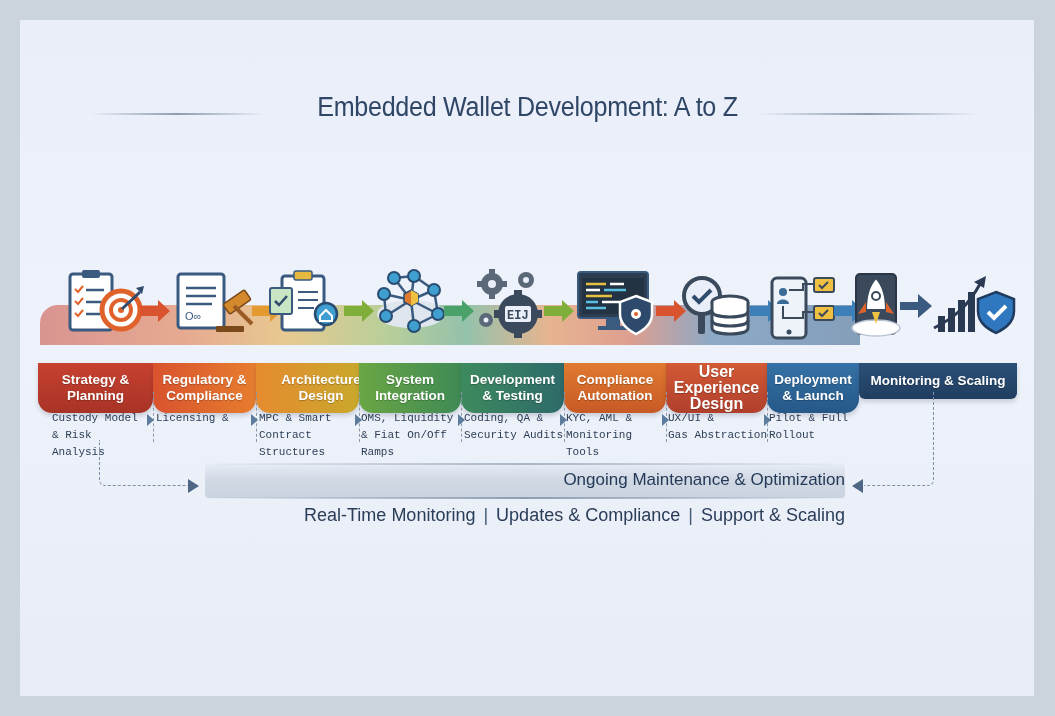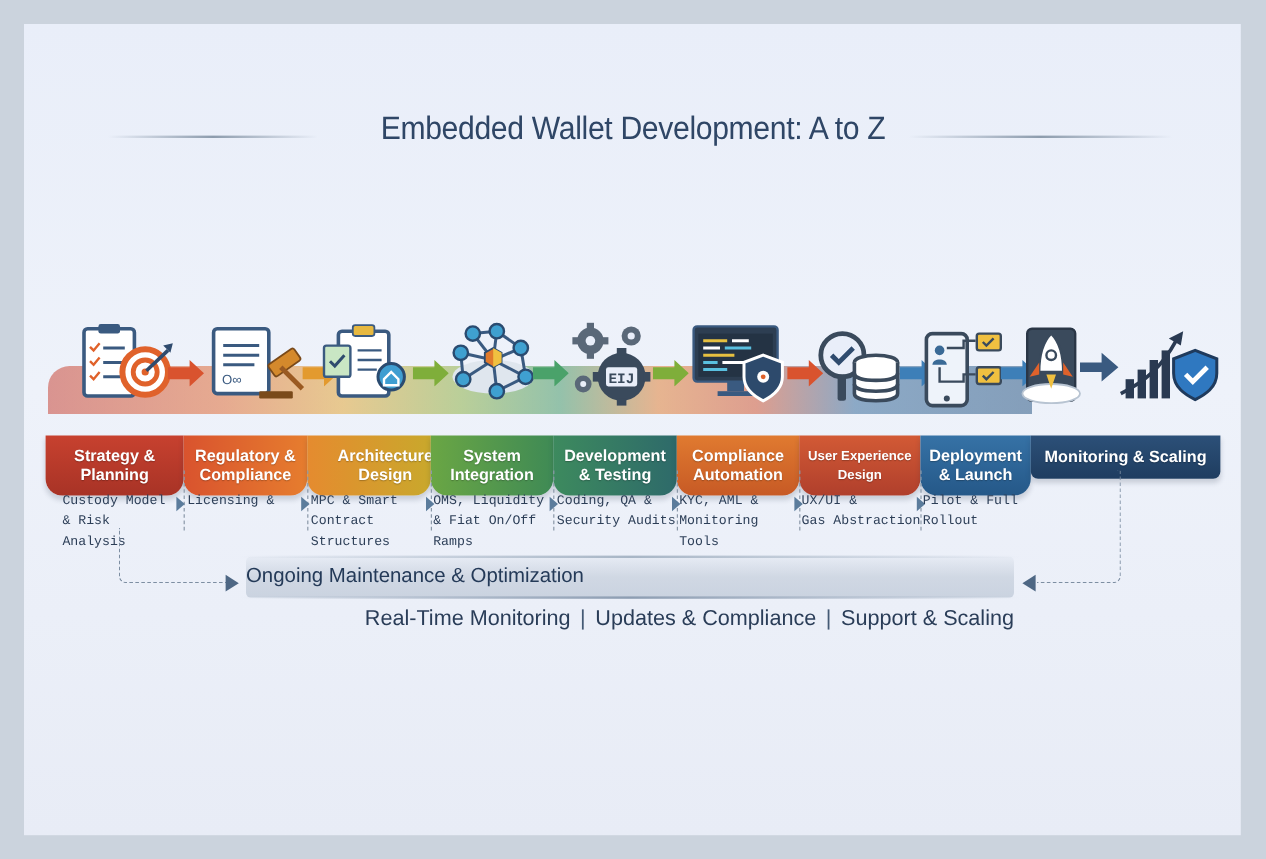--- a/index.html
+++ b/index.html
@@ -44,21 +44,21 @@
   .loop-right { position: absolute; left: 864px; top: 392px; width: 70px; height: 94px; border-right: 1px dashed #7d8ea2; border-bottom: 1px dashed #7d8ea2; border-radius: 0 0 6px 0; }
   .arrow-r { position: absolute; left: 188px; top: 479px; border-top: 7px solid transparent; border-bottom: 7px solid transparent; border-left: 11px solid #4e6784; }
   .arrow-l { position: absolute; left: 852px; top: 479px; border-top: 7px solid transparent; border-bottom: 7px solid transparent; border-right: 11px solid #4e6784; }
   .band {
     position: absolute; left: 205px; top: 464px; width: 640px; height: 34px;
     background: linear-gradient(180deg, rgba(200,210,222,0.15), rgba(205,213,225,0.9) 50%, rgba(180,192,208,0.6));
     border-radius: 4px;
   }
   .band-top { position: absolute; left: 200px; top: 463px; width: 650px; height: 2px; background: linear-gradient(90deg, rgba(150,165,185,0), #a8b6c6 50%, rgba(150,165,185,0)); }
   .band-bot { position: absolute; left: 200px; top: 497px; width: 650px; height: 2px; background: linear-gradient(90deg, rgba(120,140,165,0), #8d9db2 50%, rgba(120,140,165,0)); }
-  .band-title { position: absolute; left: 205px; width: 640px; top: 470px; text-align: left; font-size: 17px; color: #243a58; }
+  .band-title { position: absolute; left: 205px; width: 640px; top: 470px; text-align: right; font-size: 17px; color: #243a58; }
   .band-sub { position: absolute; left: 205px; width: 640px; top: 505px; text-align: right; font-size: 18px; color: #2a3d58; }
   .band-sub .sep { margin: 0 8px; color: #445a75; }
 </style>
 </head>
 <body>
 
 <div class="card"></div>
 
 <div class="title-line" style="left:90px;width:175px;"></div>
 <div class="title-line" style="left:757px;width:220px;"></div>
@@ -275,21 +275,21 @@
     <span>Integration</span>
 </div>
 <div class="seg" style="left:461px;width:103px;background:linear-gradient(90deg,#3d8a5e,#2e6a6a);">
   <span>Development</span>
     <span>&amp; Testing</span>
 </div>
 <div class="seg" style="left:564px;width:102px;background:linear-gradient(180deg,#e07a30,#c75a25);">
   <span>Compliance</span>
     <span>Automation</span>
 </div>
-<div class="seg" style="left:666px;width:101px;background:linear-gradient(180deg,#d25a35,#b03f2c);font-size:11px;text-align:right;">
+<div class="seg" style="left:666px;width:101px;background:linear-gradient(180deg,#d25a35,#b03f2c);font-size:16px;">
   <span>User Experience</span>
     <span>Design</span>
 </div>
 <div class="seg" style="left:767px;width:92px;background:linear-gradient(180deg,#3672a6,#255888);">
   <span>Deployment</span>
     <span>&amp; Launch</span>
 </div>
 <div class="seg" style="left:859px;width:158px;top:340px;height:36px;border-radius:0 0 6px 6px;background:linear-gradient(180deg,#2c5078,#1f3d60);">
   <span>Monitoring &amp; Scaling</span>
 </div>

